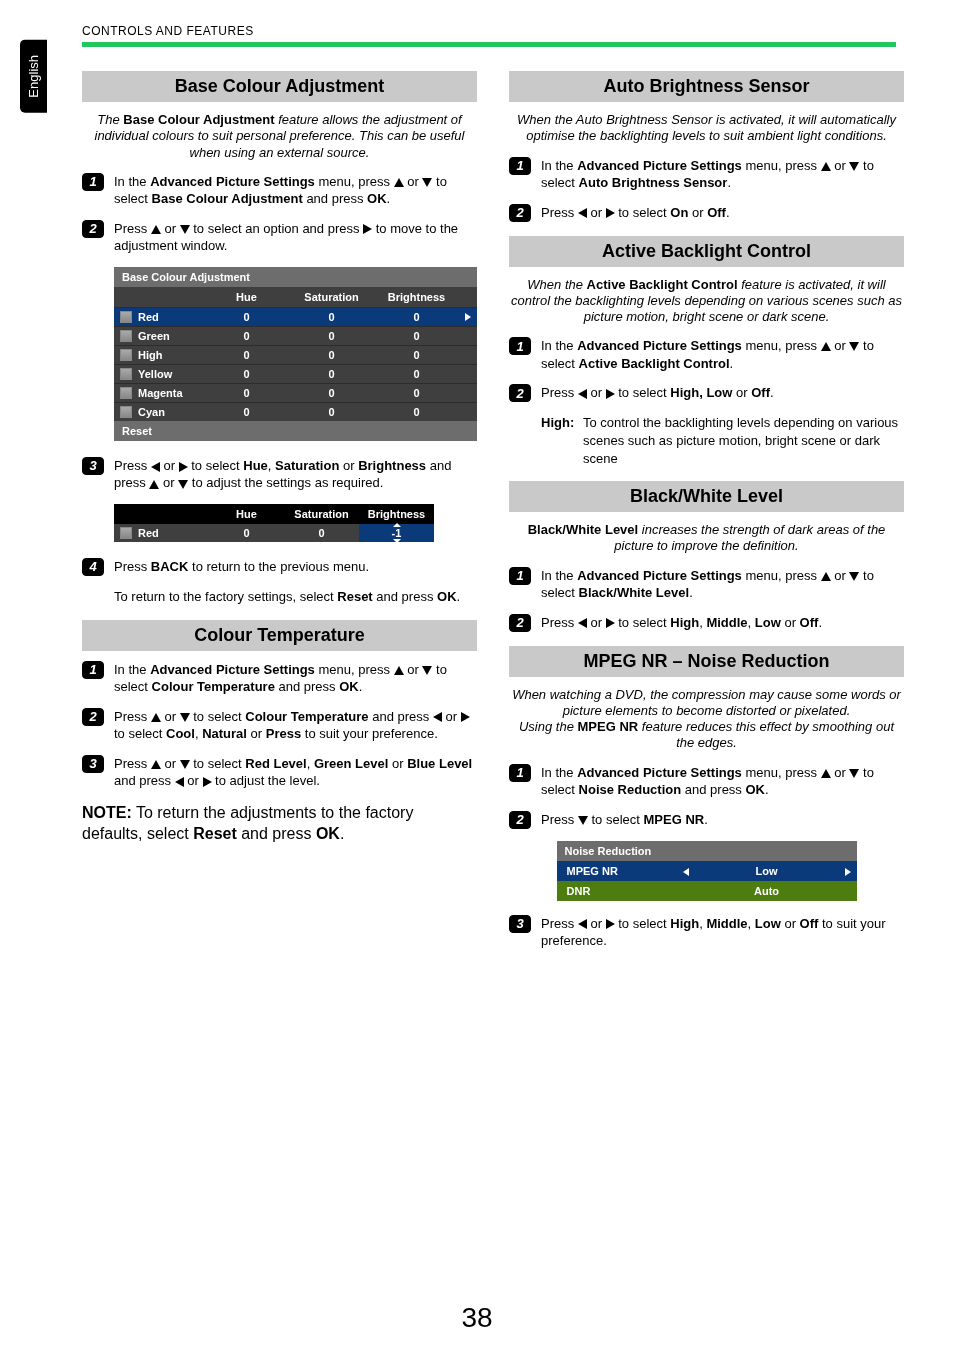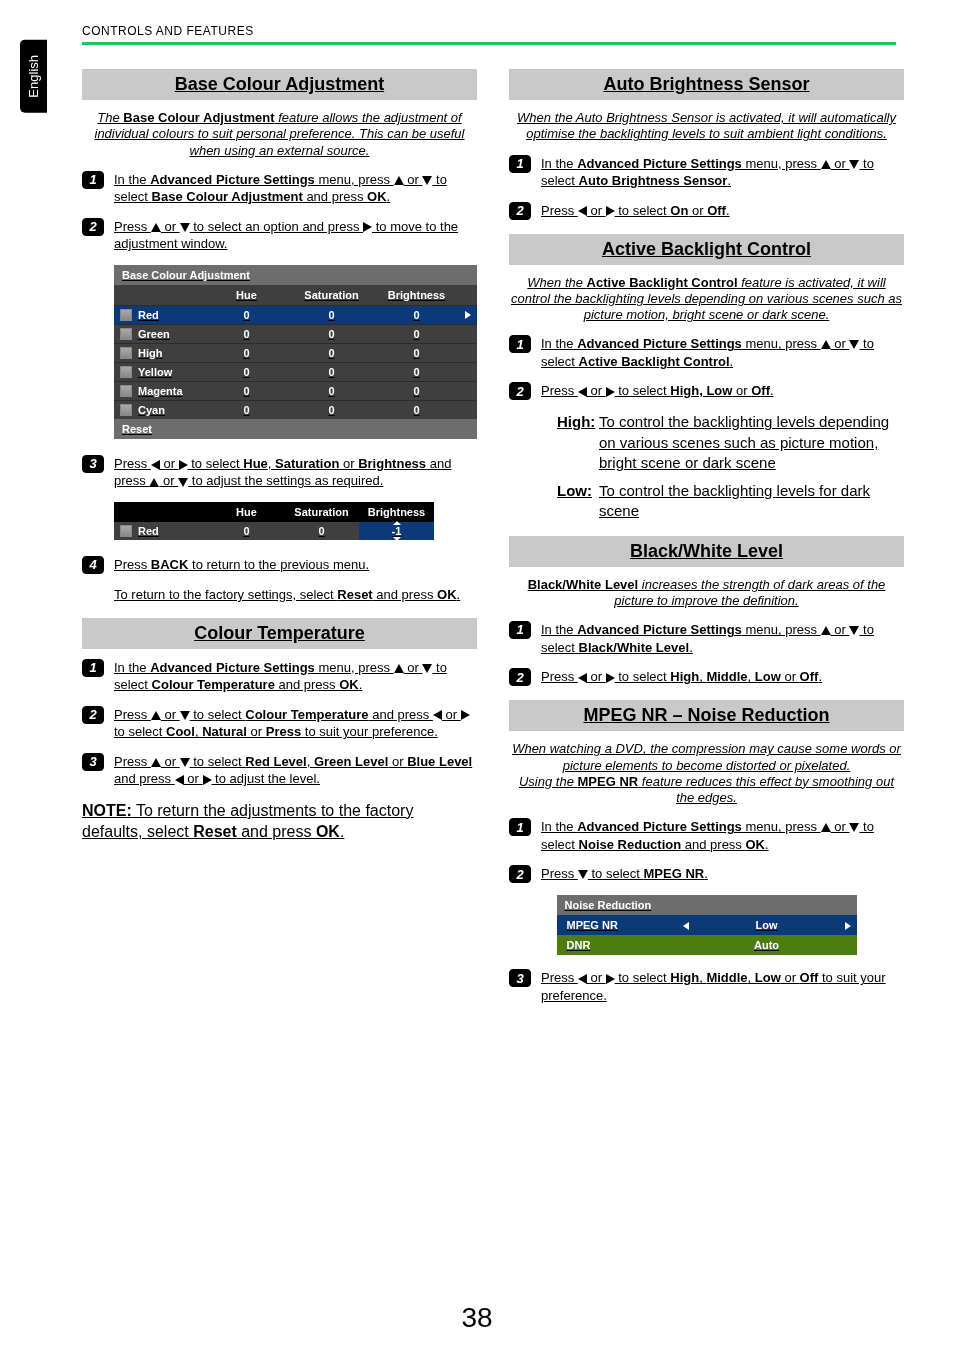--- a/index.html
+++ b/index.html
@@ -1,30 +1,30 @@
 <!DOCTYPE html>
 <html><head>
   <meta charset="utf-8">
   <style>
     * { margin: 0; padding: 0; box-sizing: border-box; }
     body { font-family: "Segoe UI", Arial, sans-serif; width: 954px; height: 1354px; background: #fff; color: #000; position: relative; }
     .lang-tab { position: absolute; left: 20px; top: 40px; background: #000; color: #fff; padding: 15px 6px 15px 6px; writing-mode: vertical-rl; transform: rotate(180deg); font-size: 13px; border-radius: 0 5px 5px 0; }
-    .header-line { border-bottom: 3px solid #22c55e; margin: 0 58px 0 82px; padding: 24px 0 4px 0; }
+    .header-line { border-bottom: 5px solid #22c55e; margin: 0 58px 0 82px; padding: 24px 0 4px 0; }
     .header-text { font-size: 12px; letter-spacing: 0.5px; }
-    .page { display: flex; padding: 10px 50px 0 82px; gap: 32px; text-decoration: underline; }
+    .page { display: flex; padding: 10px 50px 0 82px; gap: 32px; }
     .col { flex: 1; min-width: 0; }
     .section-title { background: #c9c9c9; text-align: center; font-weight: bold; font-size: 18px; padding: 5px 0; margin: 14px 0 10px 0; }
     .intro { font-style: italic; font-size: 13px; text-align: center; margin-bottom: 12px; line-height: 1.25; }
     .intro b { font-style: normal; }
     .step { display: flex; gap: 10px; margin-bottom: 12px; font-size: 13px; line-height: 1.35; }
     .step-badge { flex: none; width: 22px; height: 18px; background: #000; color: #fff; border-radius: 4px; font-style: italic; font-weight: bold; font-size: 13px; display: flex; align-items: center; justify-content: center; border: 1px solid #000; }
     .step-body { flex: 1; }
     .tri { display: inline-block; vertical-align: middle; }
     .note { font-size: 16px; line-height: 1.35; margin-top: 6px; }
-    .defn { display: flex; font-size: 15px; line-height: 1.35; margin-left: 48px; margin-bottom: 8px; }
+    .defn { display: flex; font-size: 13px; line-height: 1.35; margin-left: 32px; margin-bottom: 8px; }
     .defn .k { font-weight: bold; min-width: 42px; flex: none; }
     .osd { margin: 8px 0 16px 32px; font-size: 11px; color: #fff; }
     .osd-title { background: #6d6d6d; padding: 4px 8px; font-weight: bold; }
     .osd-head { display: flex; background: #3f3f3f; }
     .osd-head .sw { width: 90px; flex: none; }
     .osd-head .hc { flex: 1; text-align: center; padding: 4px 0; font-weight: bold; }
     .osd-head .ar { width: 18px; flex: none; }
     .osd-row { display: flex; align-items: stretch; background: #3f3f3f; border-top: 1px solid #2c2c2c; }
     .osd-row.sel { background: #0a3a7a; }
     .osd-row .sw { width: 90px; flex: none; display: flex; align-items: center; padding: 3px 6px; gap: 6px; font-weight: bold; }
@@ -258,24 +258,20 @@
     <div class="step">
       <div class="step-badge">2</div>
       <div class="step-body">
         <span>Press </span><span class="tri tri-lf"></span><span> or </span><span class="tri tri-rt"></span><span> to select </span><b>High, Low</b><span> or </span><b>Off</b><span>.</span>
       </div>
     </div>
     <div class="defn">
         <span class="k">High:</span>
         <span>To control the backlighting levels depending on various scenes such as picture motion, bright scene or dark scene</span>
       </div>
-    <div class="defn">
-        <span class="k">Low:</span>
-        <span>To control the backlighting levels for dark scene</span>
-      </div>
 
     <div class="section-title">Black/White Level</div>
     <div class="intro">
       <b style="font-style:normal;">Black/White Level</b><span> increases the strength of dark areas of the picture to improve the definition.</span>
     </div>
     <div class="step">
       <div class="step-badge">1</div>
       <div class="step-body">
         <span>In the </span><b>Advanced Picture Settings</b><span> menu, press </span><span class="tri tri-up"></span><span> or </span><span class="tri tri-dn"></span><span> to select </span><b>Black/White Level</b><span>.</span>
       </div>

